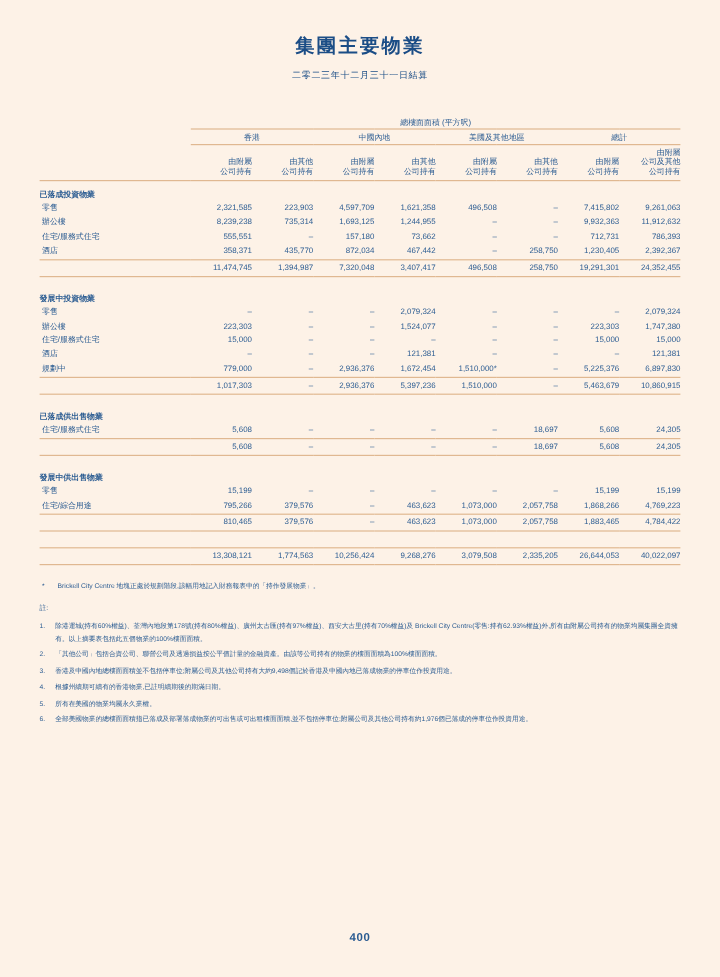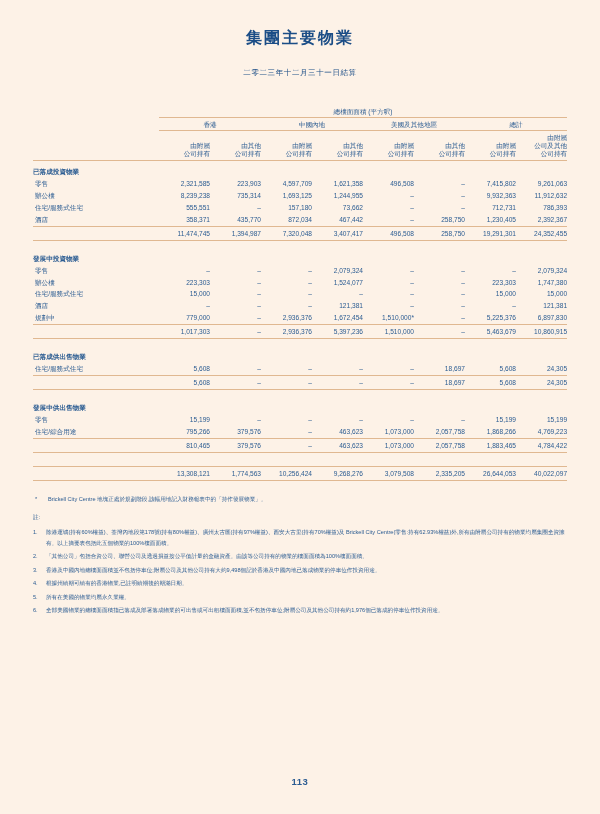--- a/index.html
+++ b/index.html
@@ -30,21 +30,21 @@
     font-size: 16px;
     font-weight: bold;
     letter-spacing: 2px;
     color: #1b4d86;
     margin: 0;
   }
   .doc-subtitle {
     font-size: 7.5px;
     letter-spacing: 0.6px;
     color: #1b4d86;
-    margin-top: 19px;
+    margin-top: 9px;
   }
   
   table.prop {
     width: 534px;
     border-collapse: collapse;
     margin-top: 30px;
     font-size: 6.6px;
     color: #2b5c92;
     table-layout: fixed;
   }
@@ -453,14 +453,14 @@
           <div class="note-mark">5.</div>
           <div class="note-body">所有在美國的物業均屬永久業權。</div>
         </div>
         <div class="note-line note-item">
           <div class="note-mark">6.</div>
           <div class="note-body">全部美國物業的總樓面面積指已落成及部署落成物業的可出售或可出租樓面面積,並不包括停車位;附屬公司及其他公司持有約1,976個已落成的停車位作投資用途。</div>
         </div>
       </div>
   </div>
 
-  <div class="page-number">113</div>
+  <div class="page-number">400</div>
 </div>
 
 </body></html>

